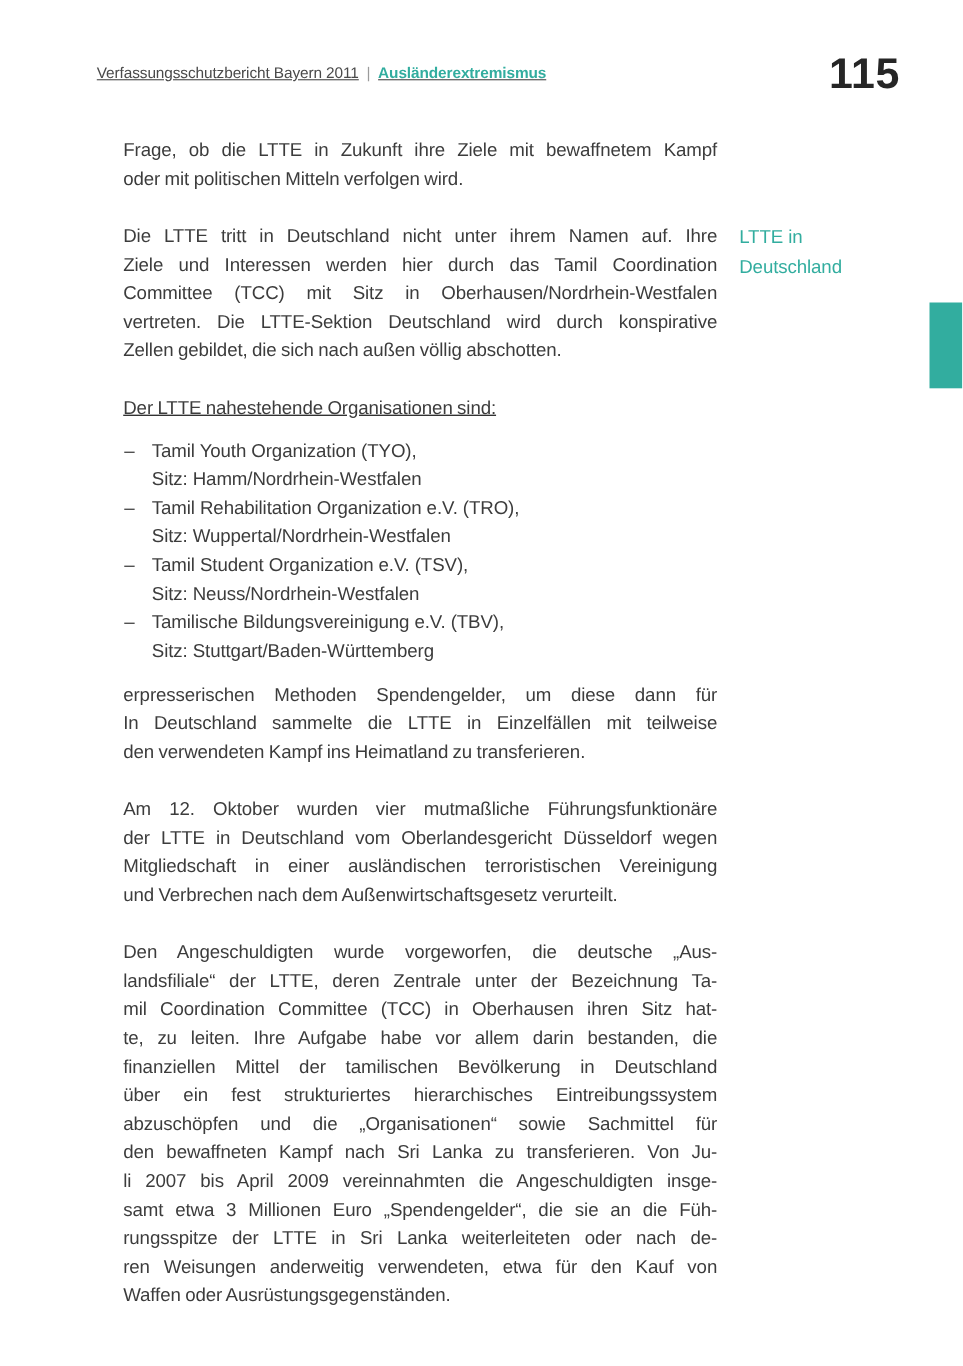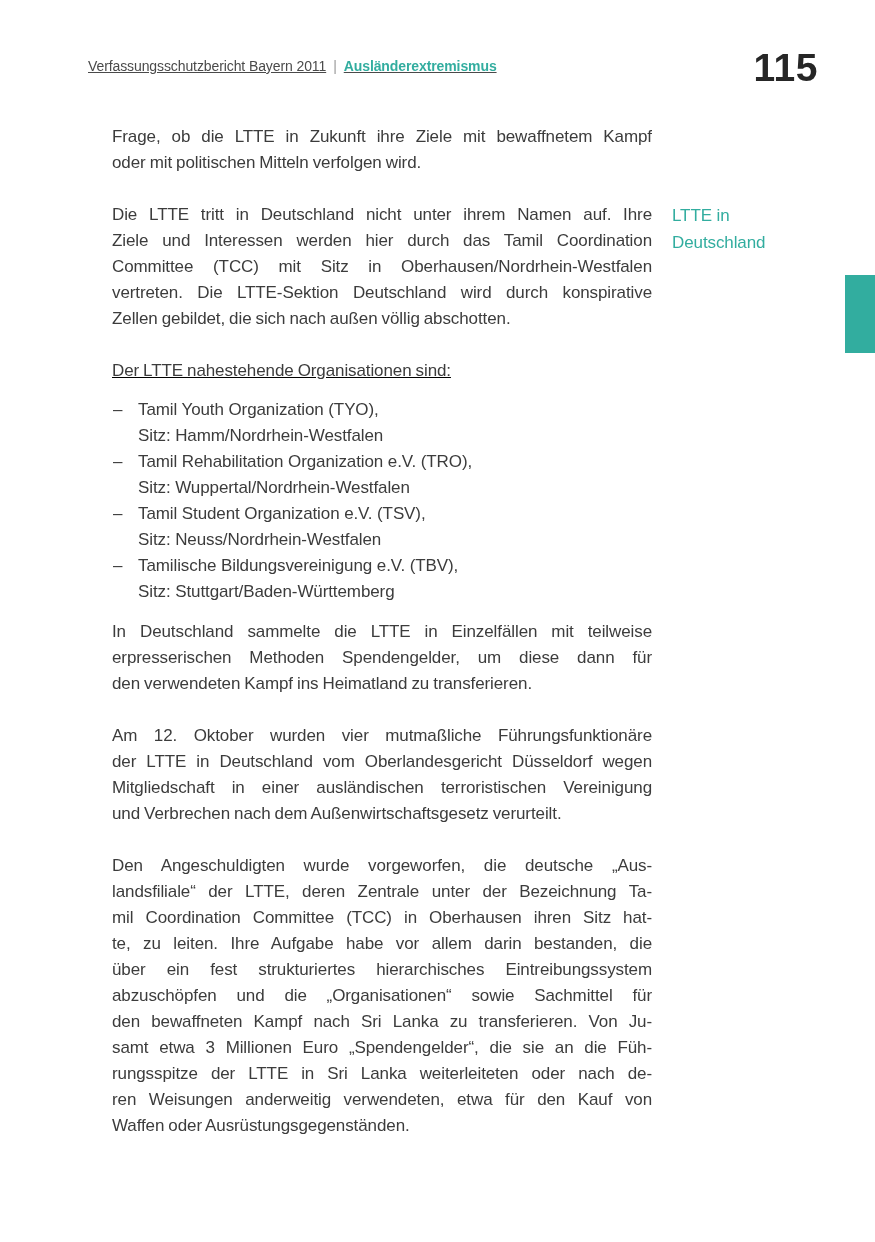--- a/index.html
+++ b/index.html
@@ -171,42 +171,44 @@
             <div class="li-line">Sitz: Neuss/Nordrhein-Westfalen</div>
           </div>
           <div class="list-item">
             <div class="li-line"><span class="li-dash">–</span><span>Tamilische Bildungsvereinigung e.V. (TBV),</span></div>
             <div class="li-line">Sitz: Stuttgart/Baden-Württemberg</div>
           </div>
         </div>
       </div>
       <div class="block-row paragraph">
         <div class="block-text">
+          <div class="pline">erpresserischen Methoden Spendengelder, um diese dann für</div>
           <div class="pline">In Deutschland sammelte die LTTE in Einzelfällen mit teilweise</div>
-          <div class="pline">erpresserischen Methoden Spendengelder, um diese dann für</div>
           <div class="pline last">den verwendeten Kampf ins Heimatland zu transferieren.</div>
         </div>
       </div>
       <div class="block-row paragraph">
         <div class="block-text">
           <div class="pline">Am 12. Oktober wurden vier mutmaßliche Führungsfunktionäre</div>
           <div class="pline">der LTTE in Deutschland vom Oberlandesgericht Düsseldorf wegen</div>
           <div class="pline">Mitgliedschaft in einer ausländischen terroristischen Vereinigung</div>
           <div class="pline last">und Verbrechen nach dem Außenwirtschaftsgesetz verurteilt.</div>
         </div>
       </div>
       <div class="block-row paragraph">
         <div class="block-text">
           <div class="pline">Den Angeschuldigten wurde vorgeworfen, die deutsche „Aus-</div>
           <div class="pline">landsfiliale“ der LTTE, deren Zentrale unter der Bezeichnung Ta-</div>
           <div class="pline">mil Coordination Committee (TCC) in Oberhausen ihren Sitz hat-</div>
           <div class="pline">te, zu leiten. Ihre Aufgabe habe vor allem darin bestanden, die</div>
+          <div class="pline">finanziellen Mittel der tamilischen Bevölkerung in Deutschland</div>
           <div class="pline">über ein fest strukturiertes hierarchisches Eintreibungssystem</div>
           <div class="pline">abzuschöpfen und die „Organisationen“ sowie Sachmittel für</div>
           <div class="pline">den bewaffneten Kampf nach Sri Lanka zu transferieren. Von Ju-</div>
+          <div class="pline">li 2007 bis April 2009 vereinnahmten die Angeschuldigten insge-</div>
           <div class="pline">samt etwa 3 Millionen Euro „Spendengelder“, die sie an die Füh-</div>
           <div class="pline">rungsspitze der LTTE in Sri Lanka weiterleiteten oder nach de-</div>
           <div class="pline">ren Weisungen anderweitig verwendeten, etwa für den Kauf von</div>
           <div class="pline last">Waffen oder Ausrüstungsgegenständen.</div>
         </div>
       </div>
     </div>
 
 </div>
 

